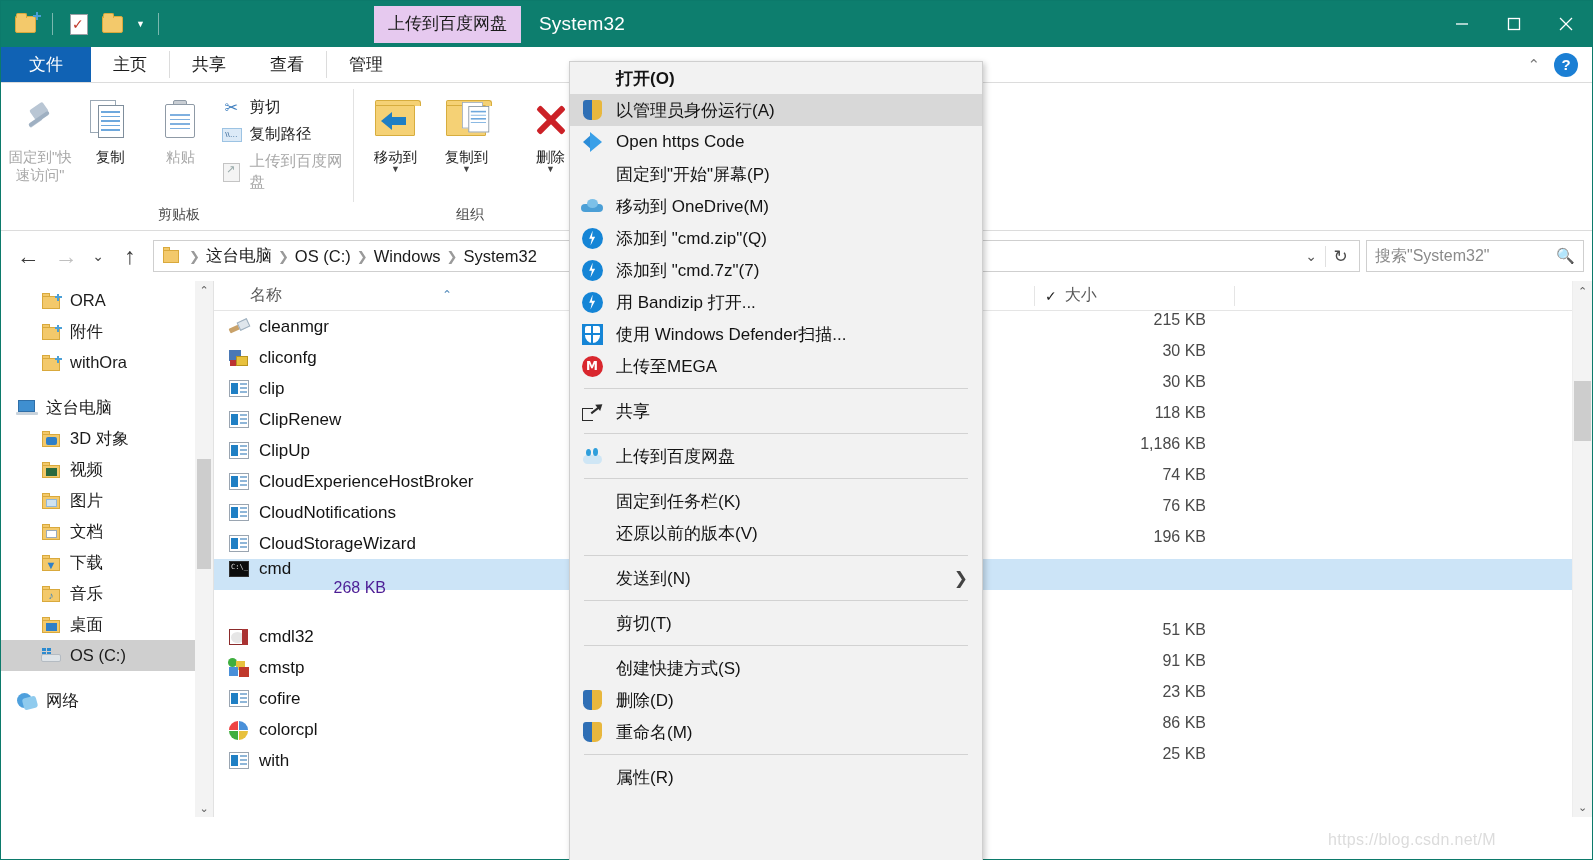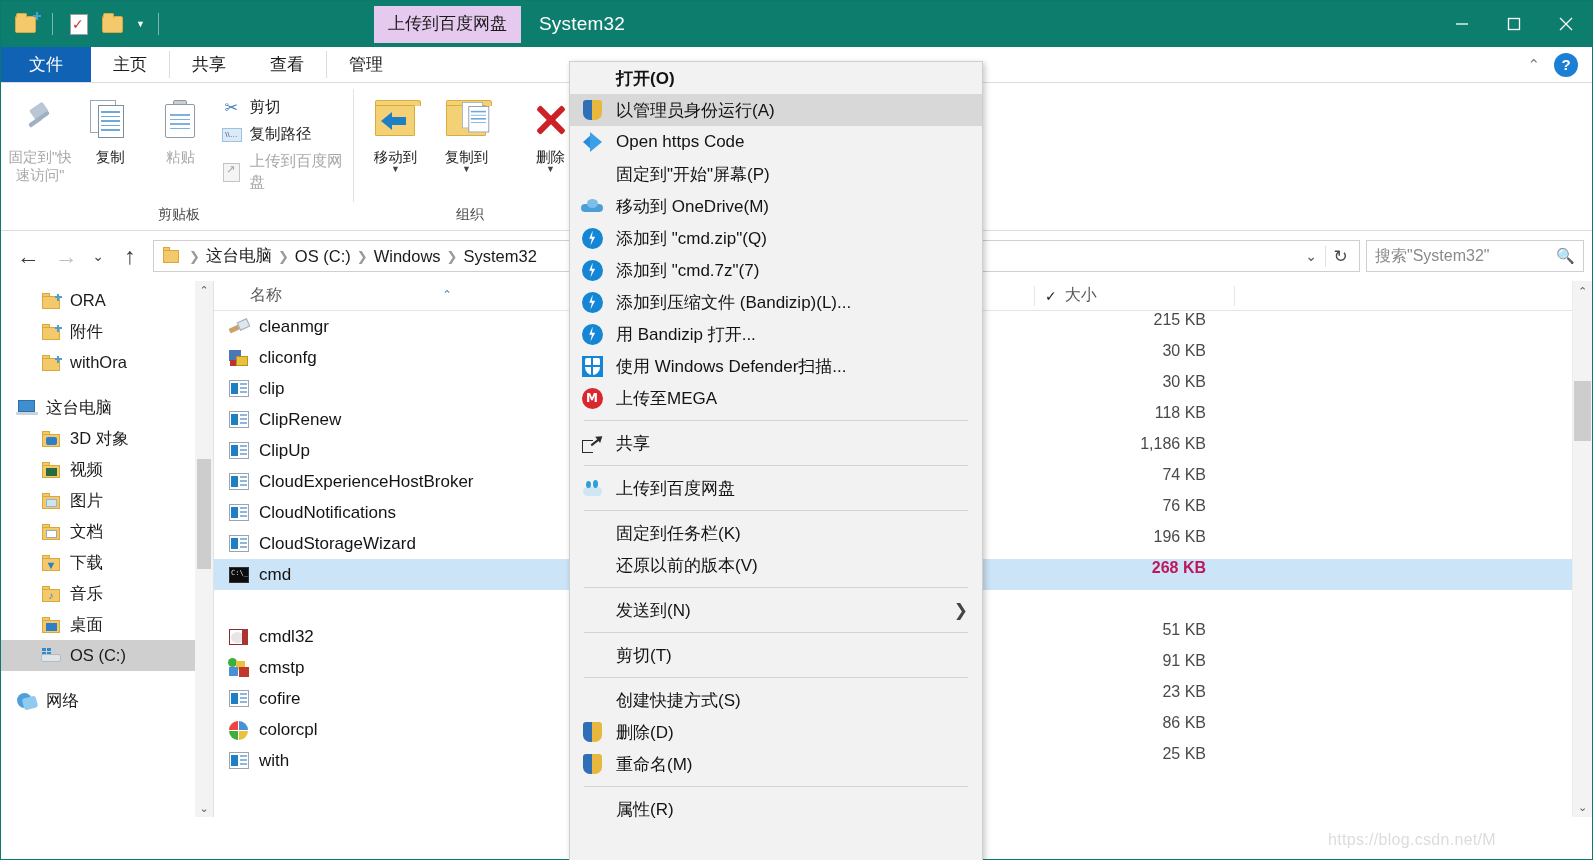--- a/index.html
+++ b/index.html
@@ -205,25 +205,25 @@
   .listarea { flex:1; position:relative; overflow:hidden; background:#fff; }
   .colhdr { display:flex; height:30px; align-items:center; border-bottom:1px solid #e5e5e5; font-size:16px; color:#585858; }
   .col-name { width:530px; padding-left:36px; position:relative; }
   .col-name .sortcaret { position:absolute; left:228px; top:3px; color:#5a8fbd; font-size:12px; }
   .col-mid { width:290px; }
   .col-size { width:200px; padding-left:10px; border-left:1px solid #e5e5e5; display:flex; align-items:center; gap:8px; height:20px;}
   .col-size .chk { color:#222; font-size:14px; }
   .col-after { flex:1; border-left:1px solid #e5e5e5; height:20px; }
 
   .row { display:flex; height:31px; font-size:17px; color:#141414; }
-  .row.sel { background:#cce4f7; }
+  .row.sel { background:#cce4f7;flex-direction:column; }
   .row .rname { width:530px; display:flex; align-items:center; padding-left:14px; gap:9px; white-space:nowrap; }
   .row .rmid { width:290px; }
   .row .rsize { width:200px; text-align:right; padding-right:28px; color:#4a4a4a; font-size:16px; }
-  .row.sel .rsize { color:#be185d;font-weight:bold; }
+  .row.sel .rsize { color:#4c1d95; }
 
   .fico { width:22px;height:20px; flex:0 0 22px; position:relative; }
   
   .ico-exe .o{position:absolute;left:1px;top:1px;width:20px;height:17px;background:#fff;border:1px solid #9aa5b1;}
   .ico-exe .l{position:absolute;left:3px;top:4px;width:7px;height:11px;background:#1f7fc4;}
   .ico-exe .r{position:absolute;left:12px;top:4px;width:7px;height:2px;background:#8fb6d8;}
   .ico-exe .r2{position:absolute;left:12px;top:8px;width:7px;height:2px;background:#8fb6d8;}
   .ico-exe .r3{position:absolute;left:12px;top:12px;width:7px;height:2px;background:#8fb6d8;}
   
   .ico-cmd .o{position:absolute;left:1px;top:2px;width:20px;height:16px;background:#0c0c0c;border:1px solid #303030;}
@@ -1003,26 +1003,20 @@
       <span>添加到 "cmd.zip"(Q)</span>
     </div>
 
     <div class="ctxitem">
       <span class="ci">
           <span class="bandi"></span>
         </span>
       <span>添加到 "cmd.7z"(7)</span>
     </div>
 
-    <div class="ctxitem">
-      <span class="ci">
-          <span class="bandi"></span>
-        </span>
-      <span>添加到压缩文件 (Bandizip)(L)...</span>
-    </div>
 
     <div class="ctxitem">
       <span class="ci">
           <span class="bandi"></span>
         </span>
       <span>用 Bandizip 打开...</span>
     </div>
 
     <div class="ctxitem">
       <span class="ci">

